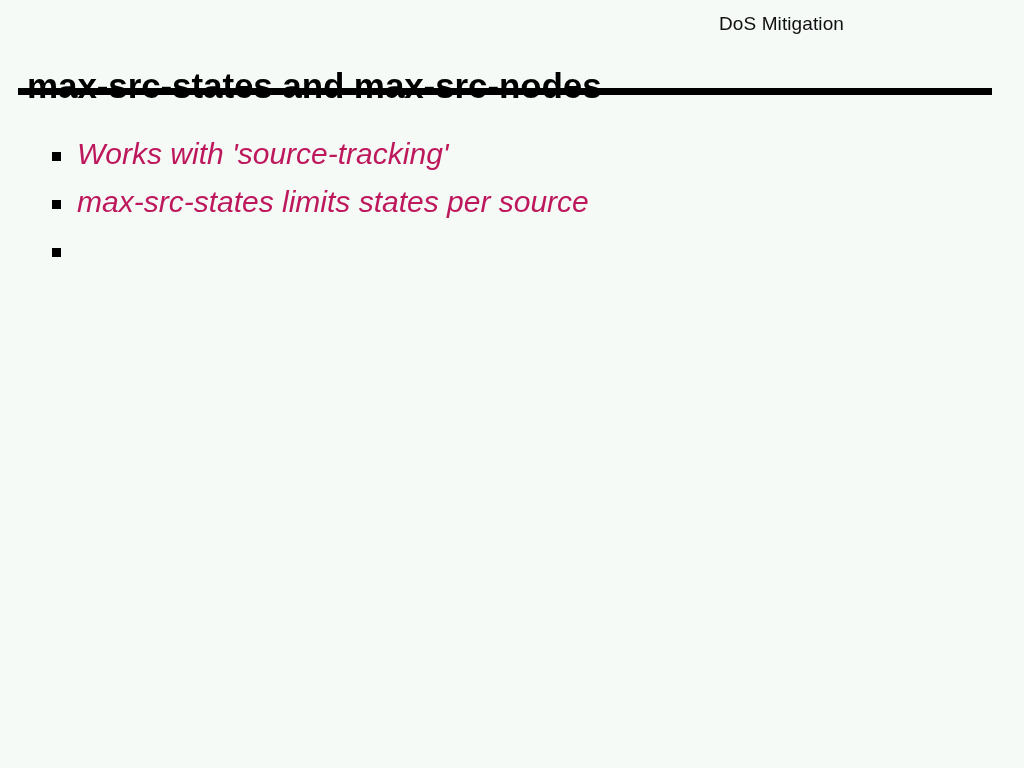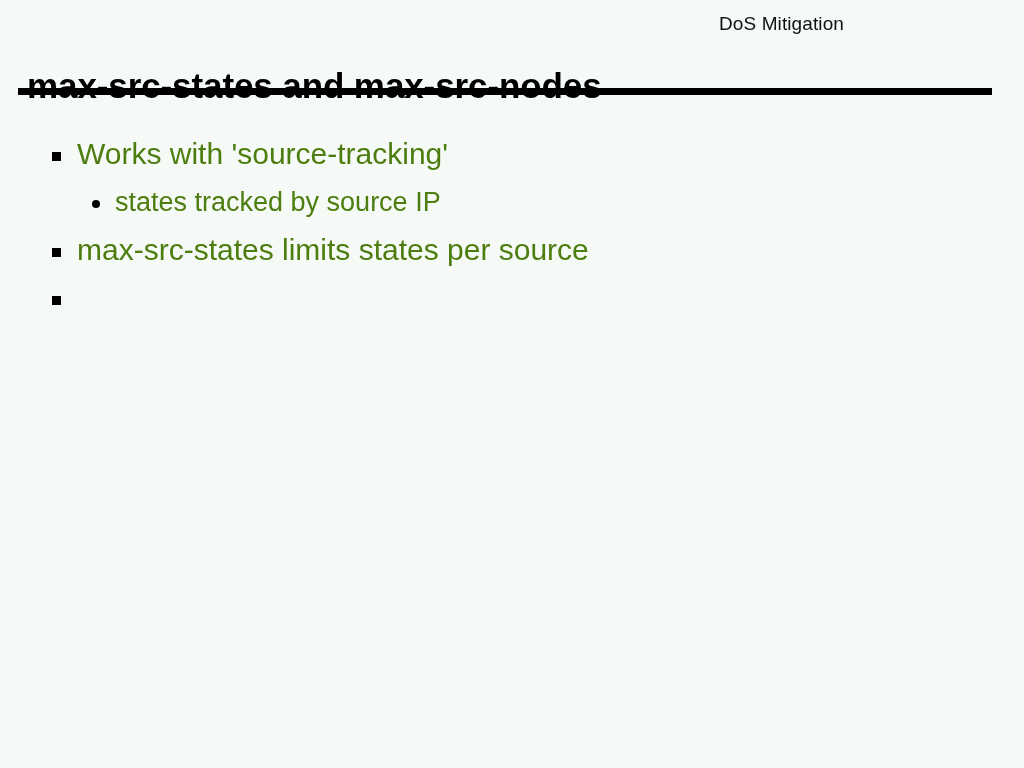--- a/index.html
+++ b/index.html
@@ -101,45 +101,42 @@
     left: 92px;
     top: 20px;
     width: 8px;
     height: 8px;
     background: #000000;
     border-radius: 50%;
   }
 
   .bullet-text {
     display: inline;
-    color: #4d7c0f;
+    color: #be185d;
+    font-style: italic;
   }
 </style>
 </head>
 <body>
 
 <div class="slide">
 
   <div class="slide-header">DoS Mitigation</div>
 
   <h1 class="slide-title">max-src-states and max-src-nodes</h1>
 
   <div class="title-rule"></div>
 
   <div class="body-list">
 
     <div class="bullet-row level-1">
       <span class="marker"></span>
       <span class="bullet-text">Works with 'source-tracking'</span>
     </div>
 
-    <div class="bullet-row level-2">
-      <span class="marker"></span>
-      <span class="bullet-text">states tracked by source IP</span>
-    </div>
 
     <div class="bullet-row level-1">
       <span class="marker"></span>
       <span class="bullet-text">max-src-states limits states per source</span>
     </div>
 
     <div class="bullet-row level-1">
       <span class="marker"></span>
     </div>
 

